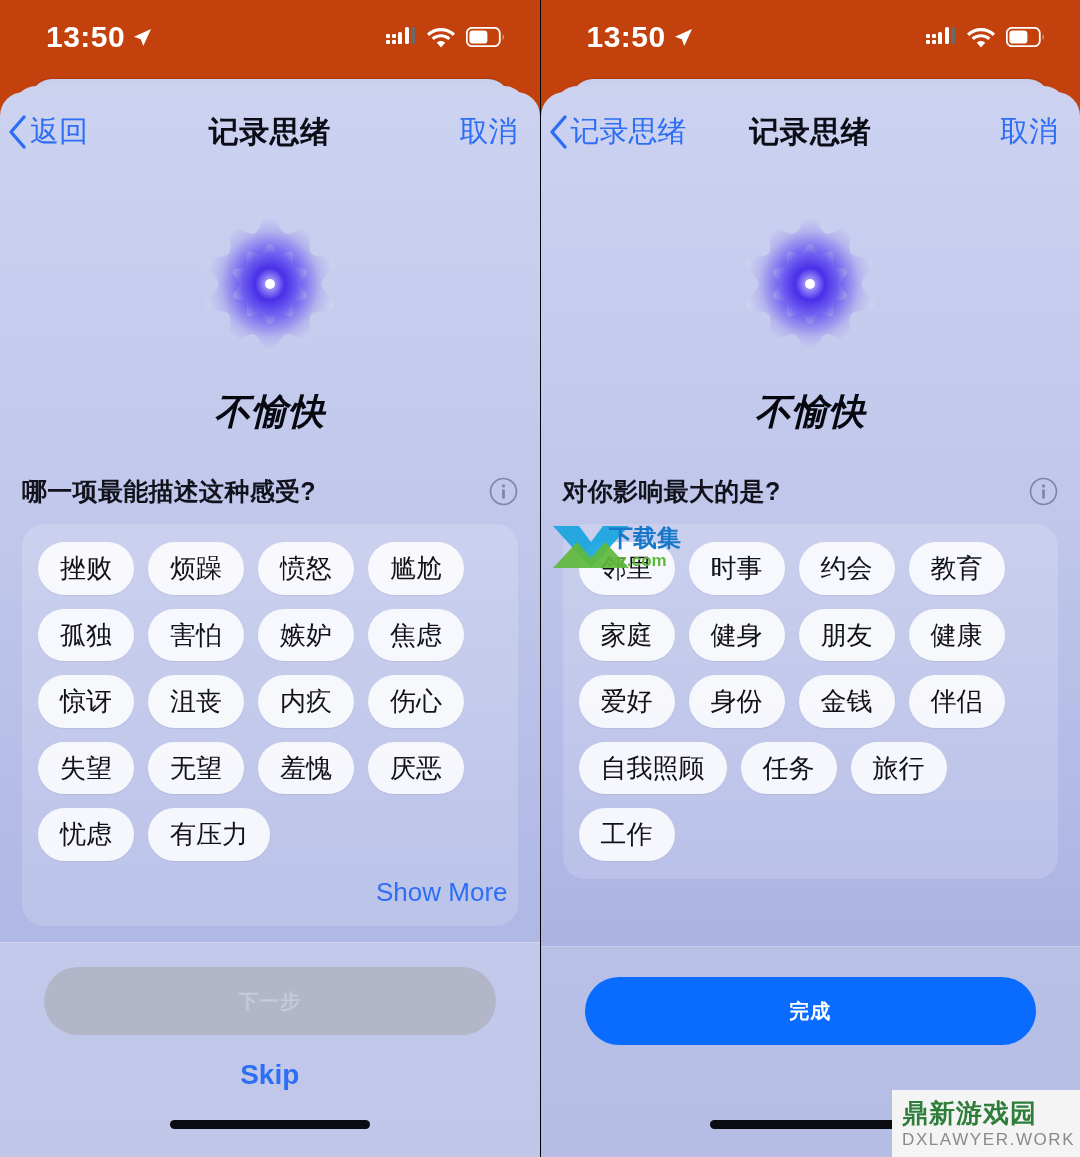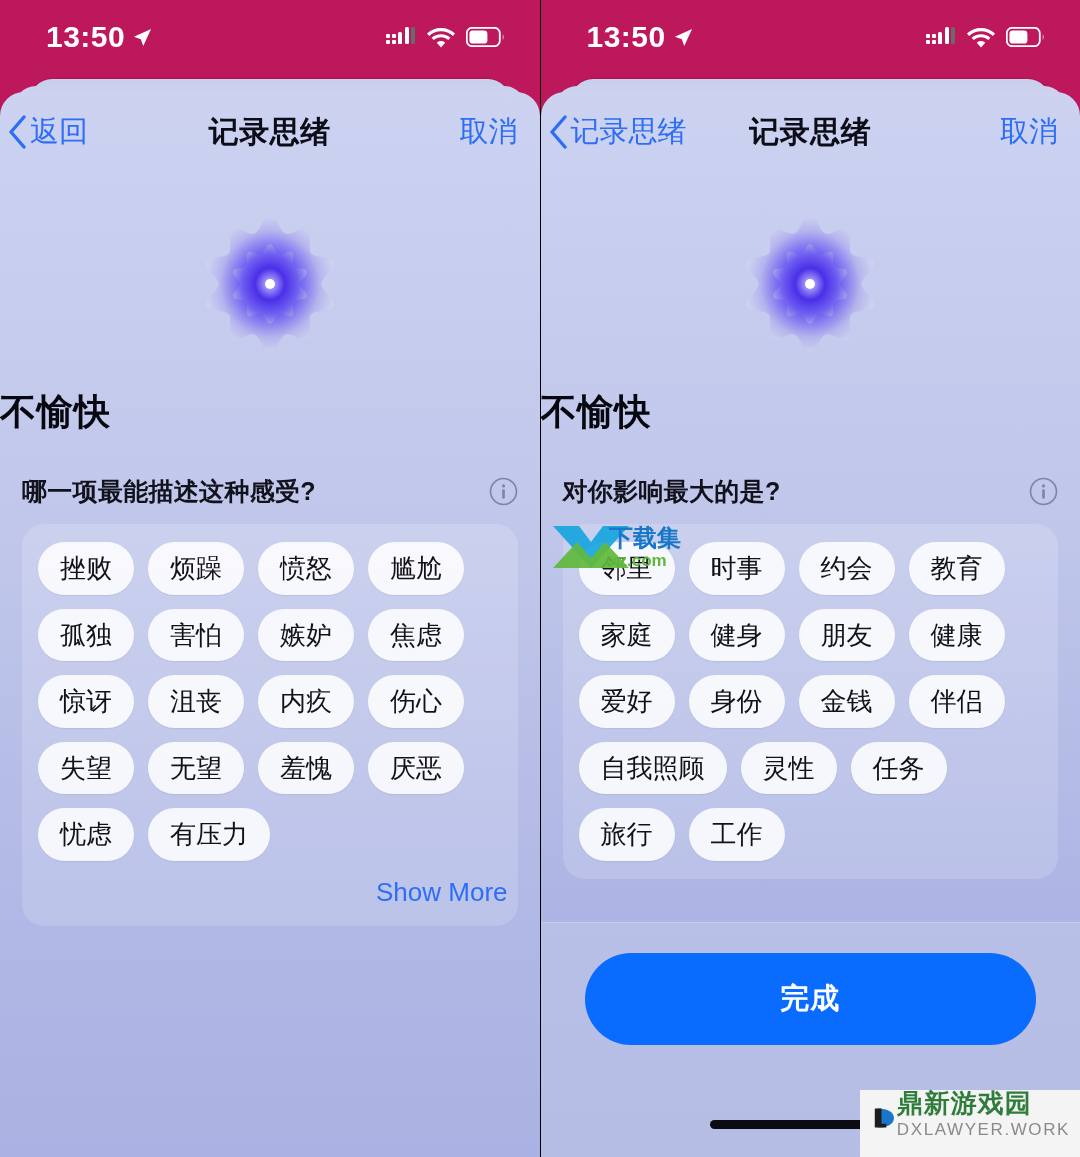--- a/index.html
+++ b/index.html
@@ -3,21 +3,21 @@
 <meta charset="utf-8">
 <style>
   html,body{margin:0;padding:0;background:#000;}
   body{
     width:1080px;height:1157px;position:relative;overflow:hidden;
     font-family:"Liberation Sans","DejaVu Sans",sans-serif;
     -webkit-font-smoothing:antialiased;
   }
   .screens{display:flex;width:1080px;height:1157px;}
   .phone{
-    position:relative;width:540px;height:1157px;background:#be185d;overflow:hidden;
+    position:relative;width:540px;height:1157px;background:#c2410c;overflow:hidden;
   }
   .phone.right{border-left:1px solid #000;}
 
   
   .statusbar{
     position:absolute;top:0;left:0;right:0;height:74px;
     display:flex;align-items:center;justify-content:space-between;
     padding:0 34px 0 46px;box-sizing:border-box;color:#fff;z-index:40;
   }
   .clock{display:flex;align-items:center;gap:8px;}
@@ -62,21 +62,21 @@
   .nav-title{
     position:absolute;left:0;right:0;text-align:center;
     font-size:30px;font-weight:700;color:#0d0d17;pointer-events:none;
     letter-spacing:.5px;
   }
   .nav-cancel{color:#2d6ef5;font-size:29px;cursor:pointer;white-space:nowrap;position:relative;}
 
   
   .body{flex:1 1 auto;position:relative;overflow:hidden;}
 
-  .hero{padding-top:22px;text-align:left;}
+  .hero{padding-top:22px;text-align:center;font-style:italic;}
   .bloom{width:180px;height:180px;margin:0 auto;position:relative;display:block;}
   .mood-label{
     margin-top:14px;font-size:36px;font-weight:700;color:#07070f;letter-spacing:1px;
   }
 
   
   .q-row{
     margin:38px 22px 0 22px;display:flex;align-items:center;justify-content:space-between;
   }
   .q-text{font-size:25px;font-weight:700;color:#12121d;letter-spacing:.3px;text-align:right;}
@@ -106,40 +106,40 @@
     flex:0 0 auto;padding:24px 44px 0 44px;box-sizing:border-box;
     background:linear-gradient(180deg,#c3c9ea 0%,#c0c6e8 100%);
     border-top:1px solid rgba(255,255,255,.25);
   }
   .footer.right-footer{
     background:linear-gradient(180deg,#b9c0e7 0%,#b6bde5 100%);
     padding-top:30px;
   }
   .cta{
     display:block;width:100%;box-sizing:border-box;border:none;
-    border-radius:999px;height:92px;font-size:29px;font-weight:700;
+    border-radius:999px;height:68px;font-size:20px;font-weight:700;
     font-family:inherit;cursor:pointer;letter-spacing:1px;
   }
   .cta.disabled{background:#b3b6c8;color:#c6c9d8;}
   .cta.primary{background:#0a6cff;color:#fff;}
   .skip{
     text-align:center;color:#2d6ef5;font-size:28px;font-weight:700;
     margin-top:24px;cursor:pointer;
   }
   .homebar-wrap{height:66px;display:flex;align-items:center;justify-content:center;}
   .homebar{width:200px;height:9px;border-radius:5px;background:#0b0b12;}
 
   
   .wm-center{
     position:absolute;left:8px;top:516px;width:160px;height:62px;z-index:60;
     pointer-events:none;
   }
   .wm-corner{
-    position:absolute;right:0;bottom:0;width:220px;height:67px;z-index:60;
-    background:#f4f4f4;display:flex;padding:0 10px;
+    position:absolute;right:0;bottom:0;width:188px;height:67px;z-index:60;
+    background:#f4f4f4;display:flex;align-items:center;padding:0 10px;
     box-sizing:border-box;pointer-events:none;
   }
   .wm-corner .wm-txt{display:flex;flex-direction:column;line-height:1;}
   .wm-corner .wm-t1{font-size:26px;font-weight:700;color:#2f7d3a;letter-spacing:1px;}
   .wm-corner .wm-t2{font-size:17px;color:#8a8a8a;letter-spacing:1.6px;margin-top:5px;}
 </style>
 </head>
 <body>
 
 <div class="screens">
@@ -263,20 +263,27 @@
             <div class="tag">失望</div>
             <div class="tag">无望</div>
             <div class="tag">羞愧</div>
             <div class="tag">厌恶</div>
             <div class="tag">忧虑</div>
             <div class="tag">有压力</div>
             <div class="showmore">Show More</div>
         </div>
       </div>
 
+      <div class="footer">
+        <button class="cta disabled">下一步</button>
+        <div class="skip">Skip</div>
+        <div class="homebar-wrap">
+          <div class="homebar"></div>
+        </div>
+      </div>
     </div>
   </div>
 
   <div class="phone right">
 
     <div class="statusbar">
       <div class="clock">
         <span class="clock-text">13:50</span>
         <svg class="loc-arrow" viewBox="0 0 20 20">
           <path d="M19 1 L1 9.2 L8.2 11.8 L10.8 19 Z" fill="#fff"></path>
@@ -379,21 +386,20 @@
             <div class="tag">教育</div>
             <div class="tag">家庭</div>
             <div class="tag">健身</div>
             <div class="tag">朋友</div>
             <div class="tag">健康</div>
             <div class="tag">爱好</div>
             <div class="tag">身份</div>
             <div class="tag">金钱</div>
             <div class="tag">伴侣</div>
             <div class="tag">自我照顾</div>
-            <div class="tag">灵性</div>
             <div class="tag">任务</div>
             <div class="tag">旅行</div>
             <div class="tag">工作</div>
           </div>
       </div>
 
       <div class="footer right-footer">
         <button class="cta primary">完成</button>
         <div class="homebar-wrap" style="margin-top:46px;">
           <div class="homebar"></div>

